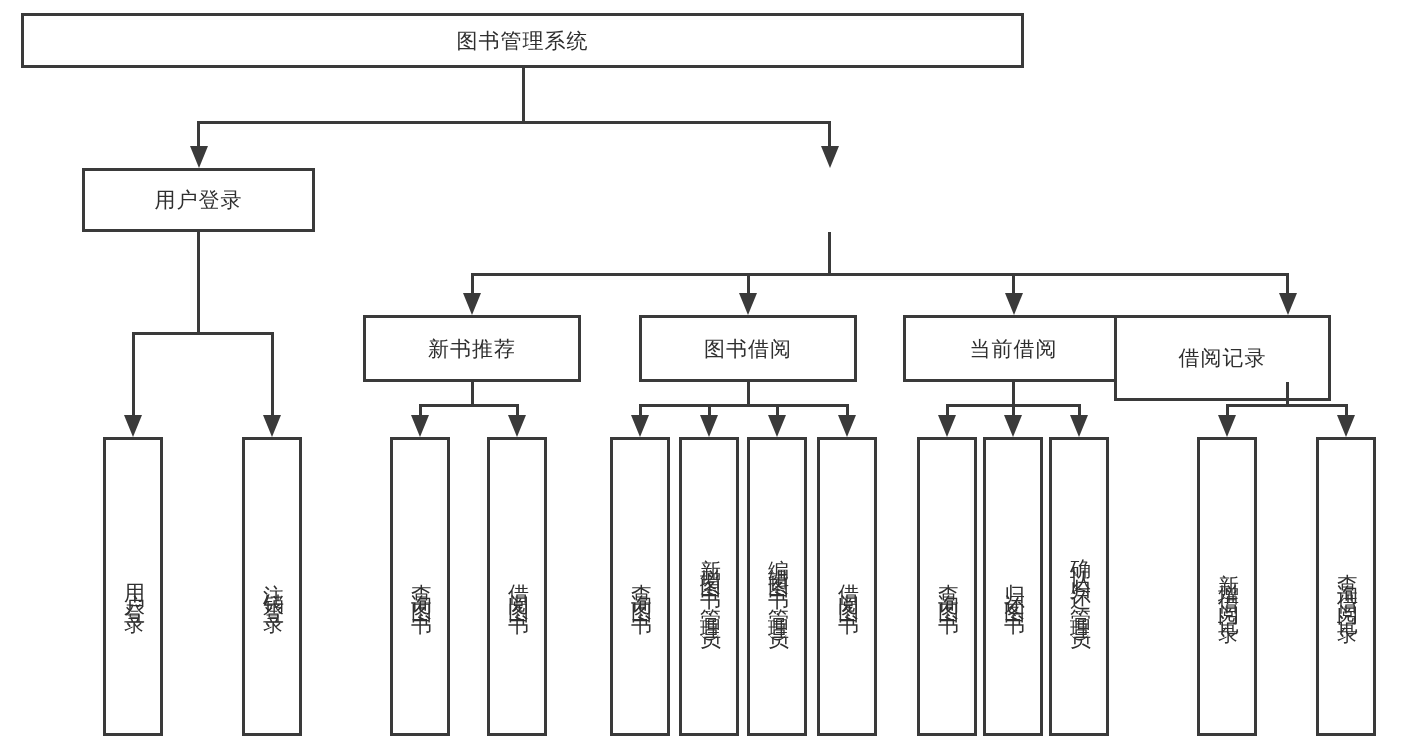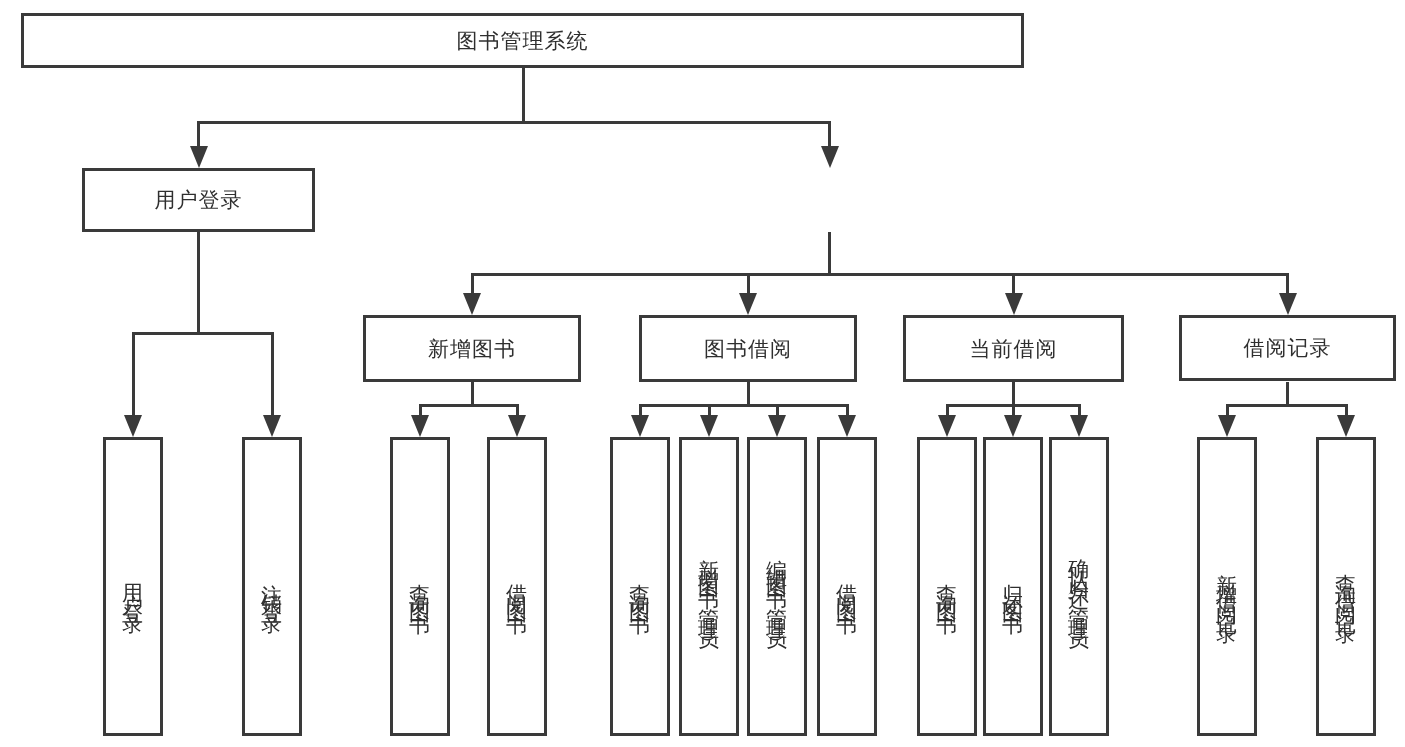--- a/index.html
+++ b/index.html
@@ -4,21 +4,21 @@
 <style>
   :root{
     --line:#3a3a3a;
     --text:#2f2f2f;
     --wm:#b5b9be;
     --bg:#ffffff;
   }
   html,body{margin:0;padding:0;background:var(--bg);}
   #canvas{
     position:relative;width:1405px;height:747px;background:var(--bg);
-    font-family:Liberation Sans, sans-serif;
+    font-family:Liberation Mono, monospace;
     color:var(--text);overflow:hidden;
   }
   .box{
     position:absolute;box-sizing:border-box;
     border:3px solid var(--line);background:#fff;
     display:flex;align-items:center;justify-content:center;
     font-size:21px;color:var(--text);
   }
   .hbox{letter-spacing:1px;}
   .vbox span{
@@ -65,24 +65,24 @@
   <div class="hl" style="left:470.5px;top:273px;width:818.5px"></div>
   <div class="vl" style="left:470.5px;top:273px;height:24px"></div>
   <div class="vl" style="left:746.5px;top:273px;height:24px"></div>
   <div class="vl" style="left:1012px;top:273px;height:24px"></div>
   <div class="vl" style="left:1286px;top:273px;height:24px"></div>
   <div class="ar" style="left:463px;top:293px"></div>
   <div class="ar" style="left:739px;top:293px"></div>
   <div class="ar" style="left:1004.5px;top:293px"></div>
   <div class="ar" style="left:1278.5px;top:293px"></div>
 
-  <div class="box hbox" style="left:363px;top:315px;width:218px;height:67px">新增图书</div>
+  <div class="box hbox" style="left:363px;top:315px;width:218px;height:67px">新书推荐</div>
   <div class="box hbox" style="left:639px;top:315px;width:218px;height:67px">图书借阅</div>
   <div class="box hbox" style="left:903px;top:315px;width:221px;height:67px">当前借阅</div>
-  <div class="box hbox" style="left:1179px;top:315px;width:217px;height:66px">借阅记录</div>
+  <div class="box hbox" style="left:1114px;top:315px;width:217px;height:86px">借阅记录</div>
 
   <div class="vl" style="left:470.5px;top:382px;height:25px"></div>
   <div class="hl" style="left:418.5px;top:404px;width:100px"></div>
   <div class="vl" style="left:418.5px;top:404px;height:14px"></div>
   <div class="vl" style="left:515.5px;top:404px;height:14px"></div>
   <div class="ar" style="left:411px;top:415px"></div>
   <div class="ar" style="left:508px;top:415px"></div>
 
   <div class="vl" style="left:746.5px;top:382px;height:25px"></div>
   <div class="hl" style="left:638.5px;top:404px;width:210px"></div>

